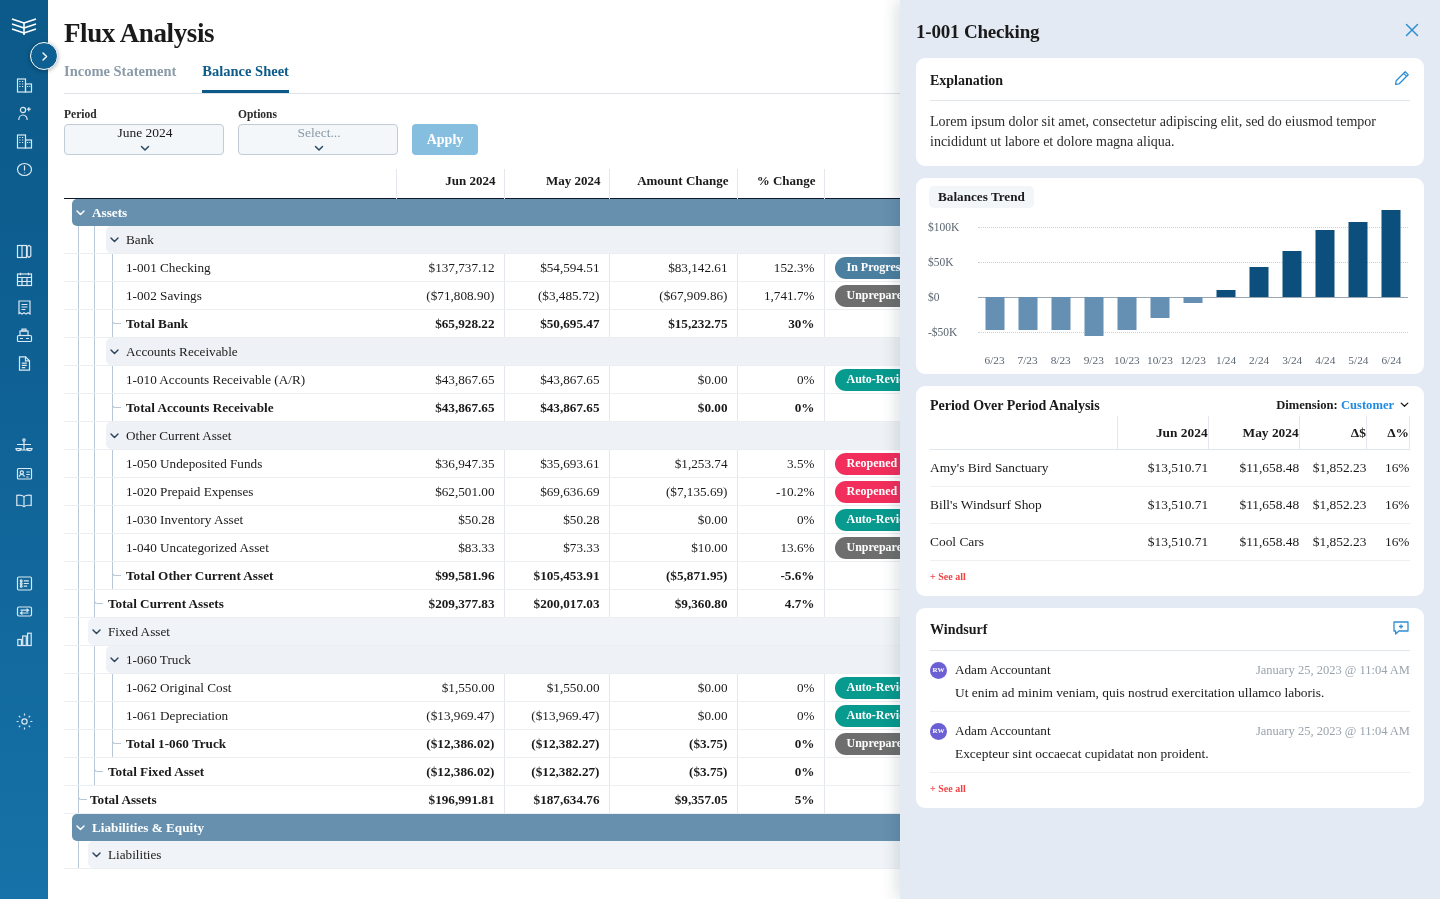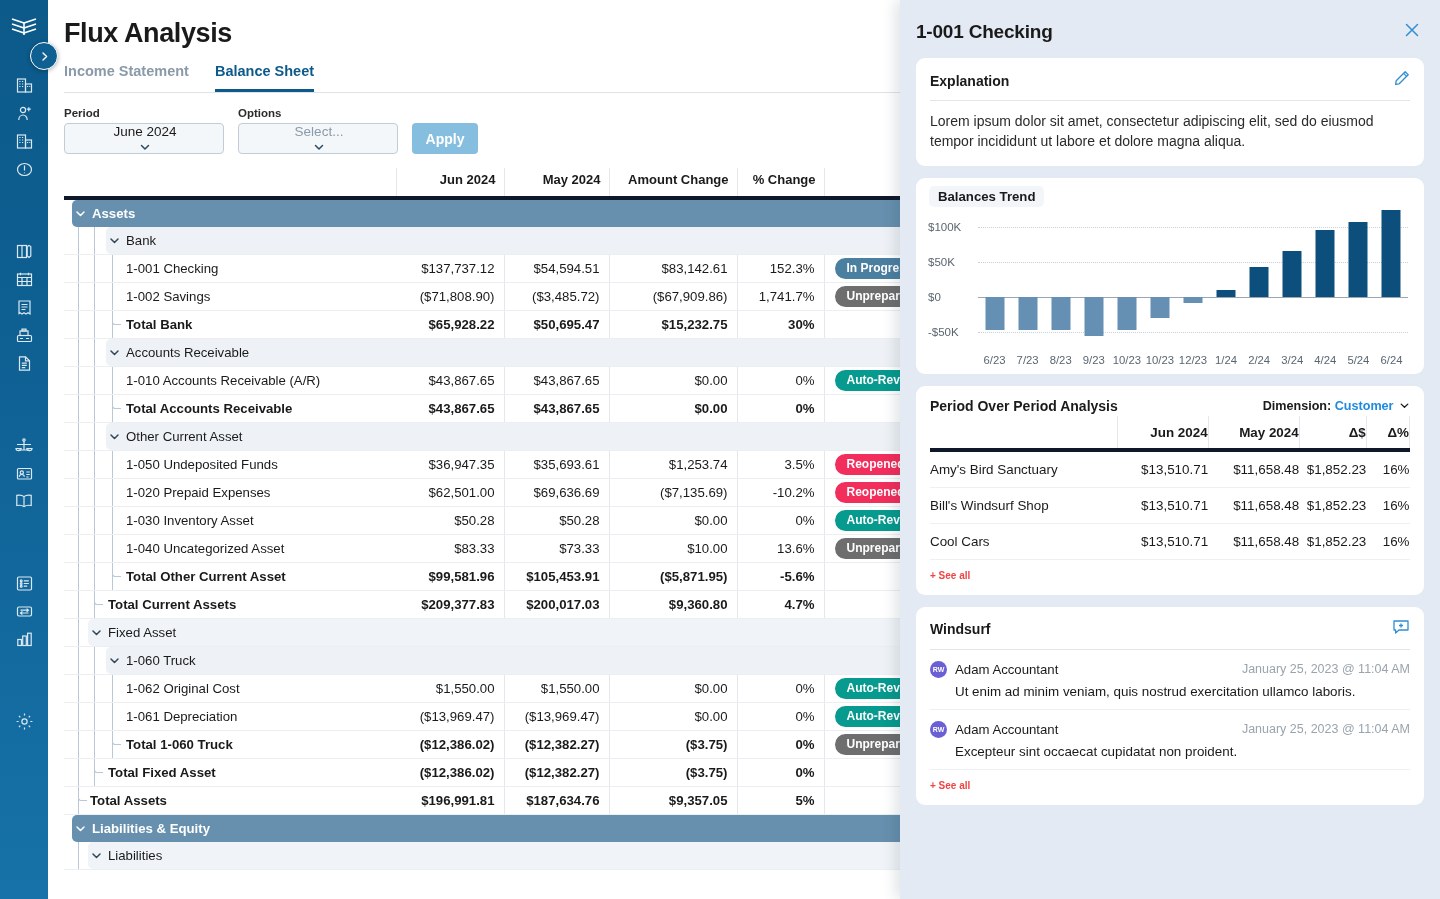--- a/index.html
+++ b/index.html
@@ -2,21 +2,21 @@
 <html><head>
 <meta charset="utf-8">
 <style>
   * { box-sizing: border-box; margin: 0; padding: 0; }
   html, body {
     width: 1440px; height: 899px;
     font-family: "Liberation Sans", sans-serif;
     background: #ffffff;
     overflow: hidden;
   }
-  #app { position: relative; width: 1440px; height: 899px; }
+  #app { position: relative; width: 1440px; height: 899px; font-family: Liberation Serif, serif; }
 
   
   #sidebar {
     position: absolute; left: 0; top: 0;
     width: 48px; height: 899px;
     background: linear-gradient(180deg,#0b5a8a 0%,#0e5f92 35%,#1672a8 100%);
     display: flex; flex-direction: column; align-items: center;
     padding-top: 12px;
   }
   .sb-logo { width: 30px; height: 30px; margin-bottom: 6px; }
@@ -83,21 +83,21 @@
   table.flux col.c-amt    { width: 128px; }
   table.flux col.c-pct    { width: 87px; }
   table.flux col.c-status { width: 616px; }
   thead th {
     font-size: 13px; font-weight: bold; color: #1a1a1a;
     padding: 4px 8px 9px 8px; text-align: right; border-right: 1px solid #e4e8ec;
     vertical-align: bottom; white-space: nowrap;
   }
   thead th.h-name { border-right: 1px solid #e4e8ec; }
   thead th.h-status { text-align: center; border-right: none; }
-  thead tr { border-bottom: 4px solid #0f172a; }
+  thead tr { border-bottom: 1px solid #0f172a; }
 
   tbody td { padding: 0; }
   tr.row { height: 27px; }
   td.cname { position: relative; padding: 0; vertical-align: middle; }
   td.num {
     text-align: right; padding-right: 9px; font-size: 13.2px; color: #1a1a1a;
     border-right: 1px solid #e4e8ec; border-bottom: 1px solid #eceff2;
     vertical-align: middle; white-space: nowrap;
   }
   td.statuscell { border-bottom: 1px solid #eceff2; padding-left: 10px; vertical-align: middle; }

